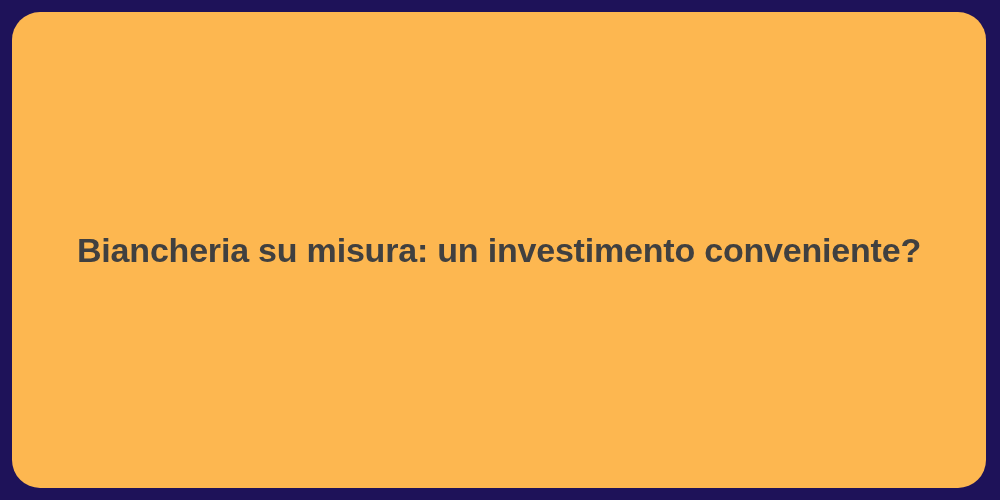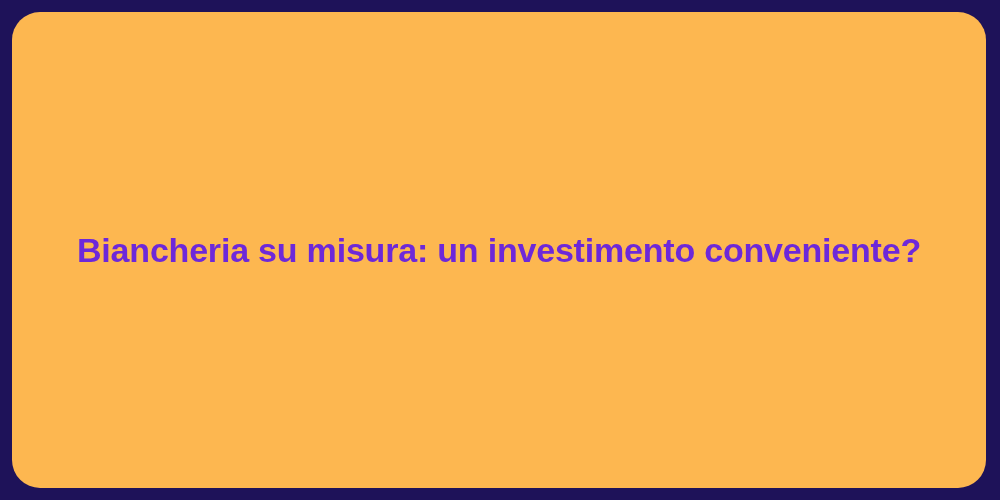--- a/index.html
+++ b/index.html
@@ -34,21 +34,21 @@
     border-radius: 28px;
     display: flex;
     align-items: center;
     justify-content: center;
     text-align: center;
     padding: 0 40px;
   }
 
   .banner-title {
     margin: 0;
-    color: #6d28d9;
+    color: #404040;
     font-family: "Liberation Sans", "DejaVu Sans", sans-serif;
     font-size: 34px;
     font-weight: 700;
     line-height: 1.25;
     letter-spacing: -0.2px;
     white-space: nowrap;
   }
 </style>
 </head>
 <body>

